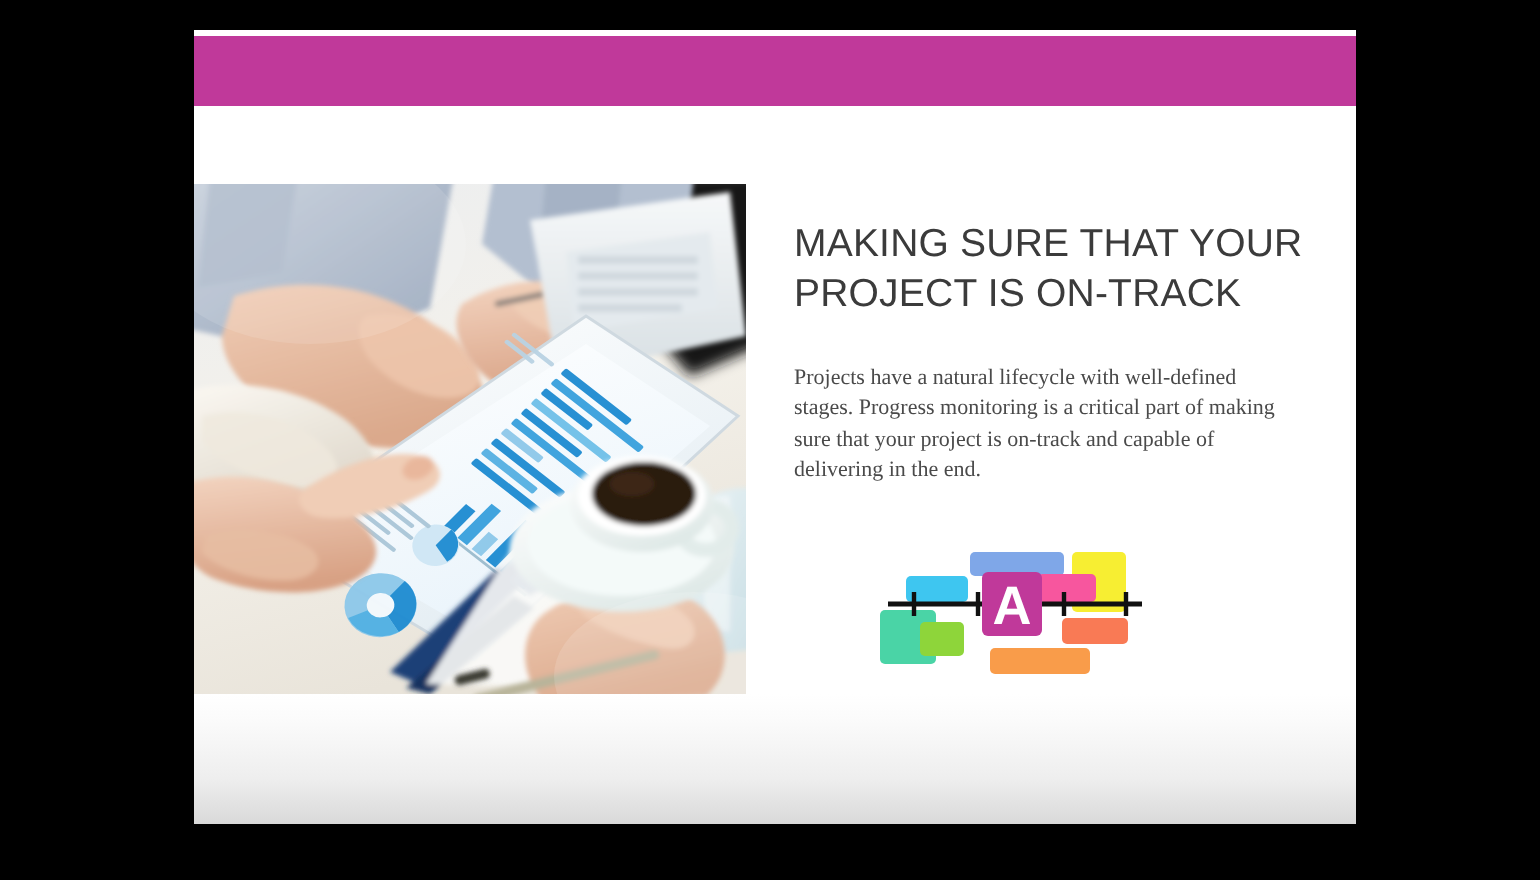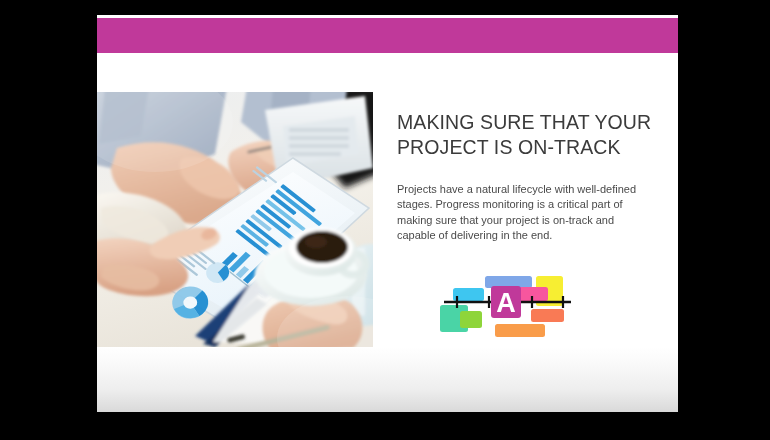--- a/index.html
+++ b/index.html
@@ -78,21 +78,21 @@
     font-size: 19.5px;
     font-weight: 400;
     line-height: 25px;
     letter-spacing: 0.1px;
     color: #3b3b3b;
     white-space: pre-line;
   }
   .slide-body {
     margin: 0;
     padding-top: 22px;
-    font-family: Liberation Sans, sans-serif;
+    font-family: Liberation Serif, serif;
     font-size: 11px;
     font-weight: 400;
     line-height: 15.4px;
     color: #4a4a4a;
     max-width: 245px;
   }
 
   
   .gantt {
     position: absolute;

